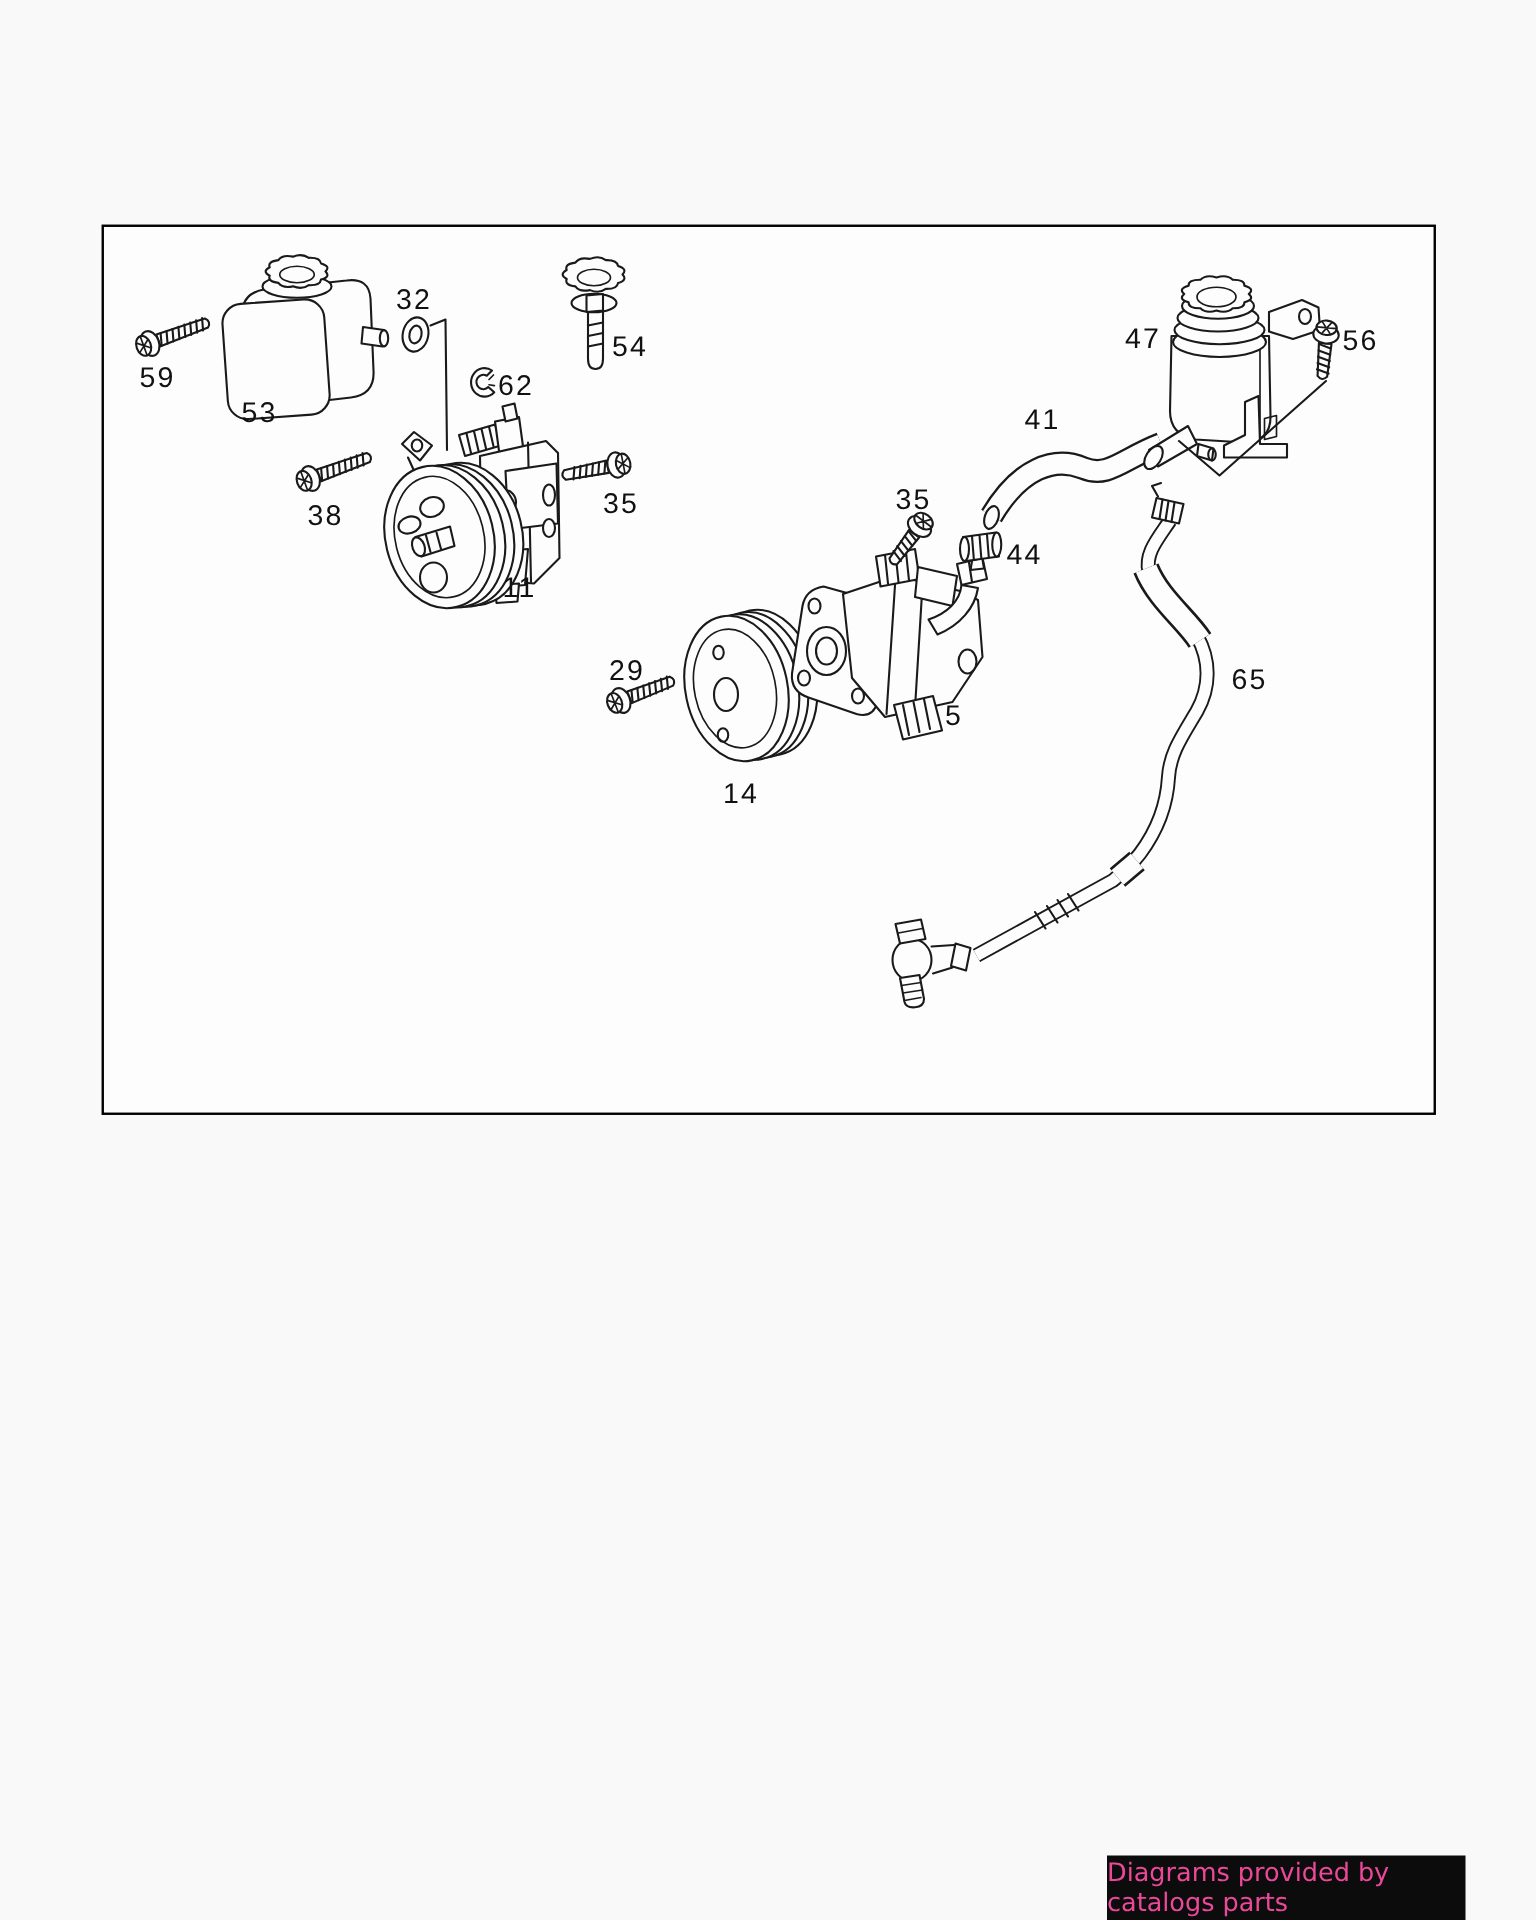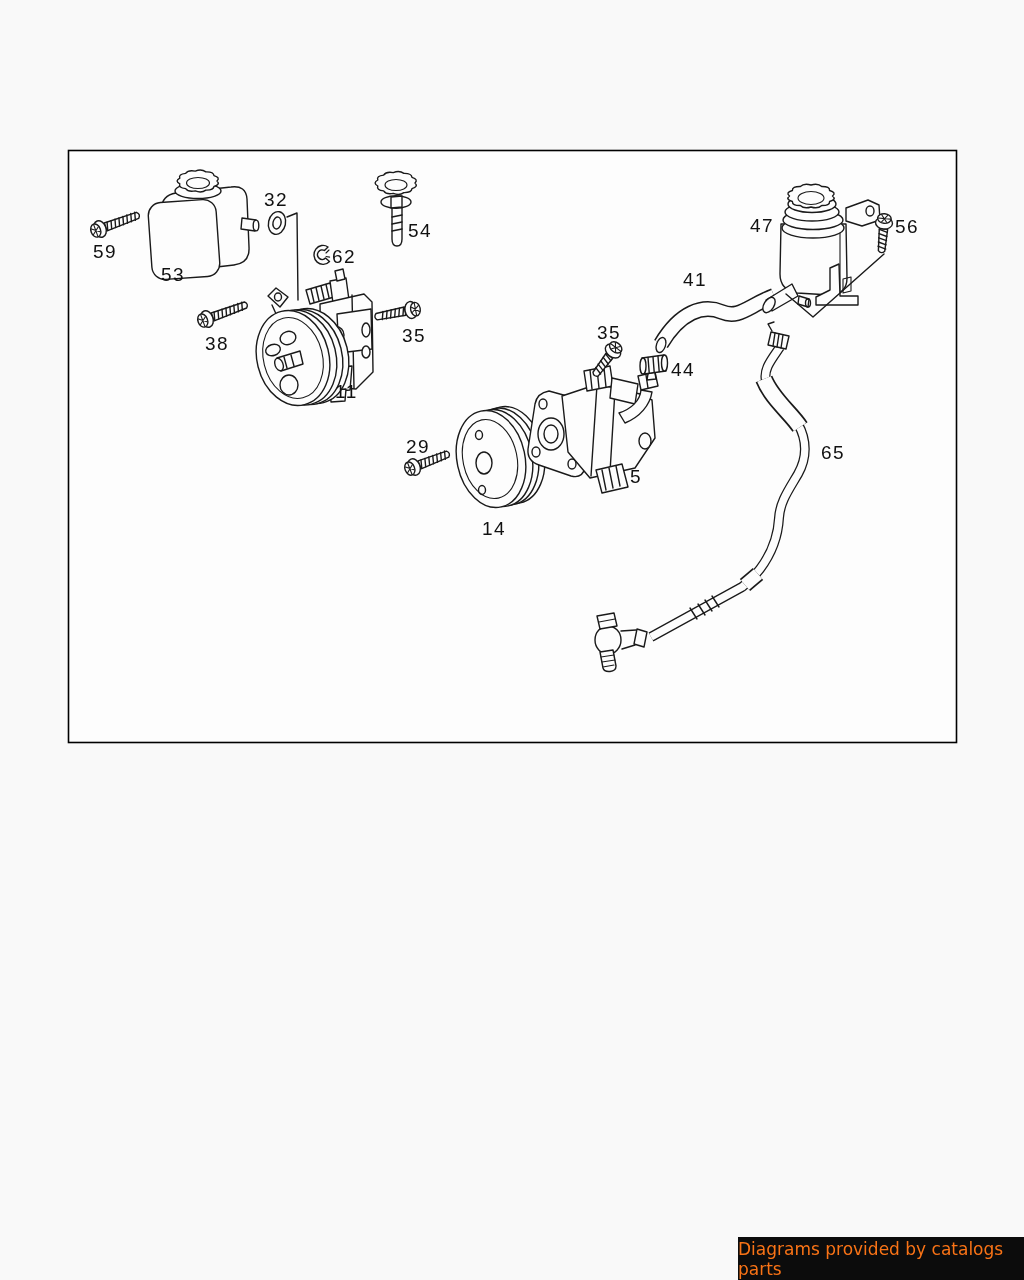--- a/index.html
+++ b/index.html
@@ -21,23 +21,23 @@
   .label{
     font-family:"Liberation Sans",sans-serif;
     font-size:19px;
     letter-spacing:1.5px;
     fill:#111;
     stroke:none;
   }
   .footer{
     position:absolute;
     left:738px;top:1237px;
-    width:286px;height:43px;
+    width:239px;height:43px;
     background:#0c0c0c;
-    color:#f97316;
+    color:#ec4899;
     display:flex;align-items:center;justify-content:center;
     font-size:17px;
     font-family:"DejaVu Sans","Liberation Sans",sans-serif;
   }
 </style>
 </head>
 <body>
 
 <div class="page">
 

